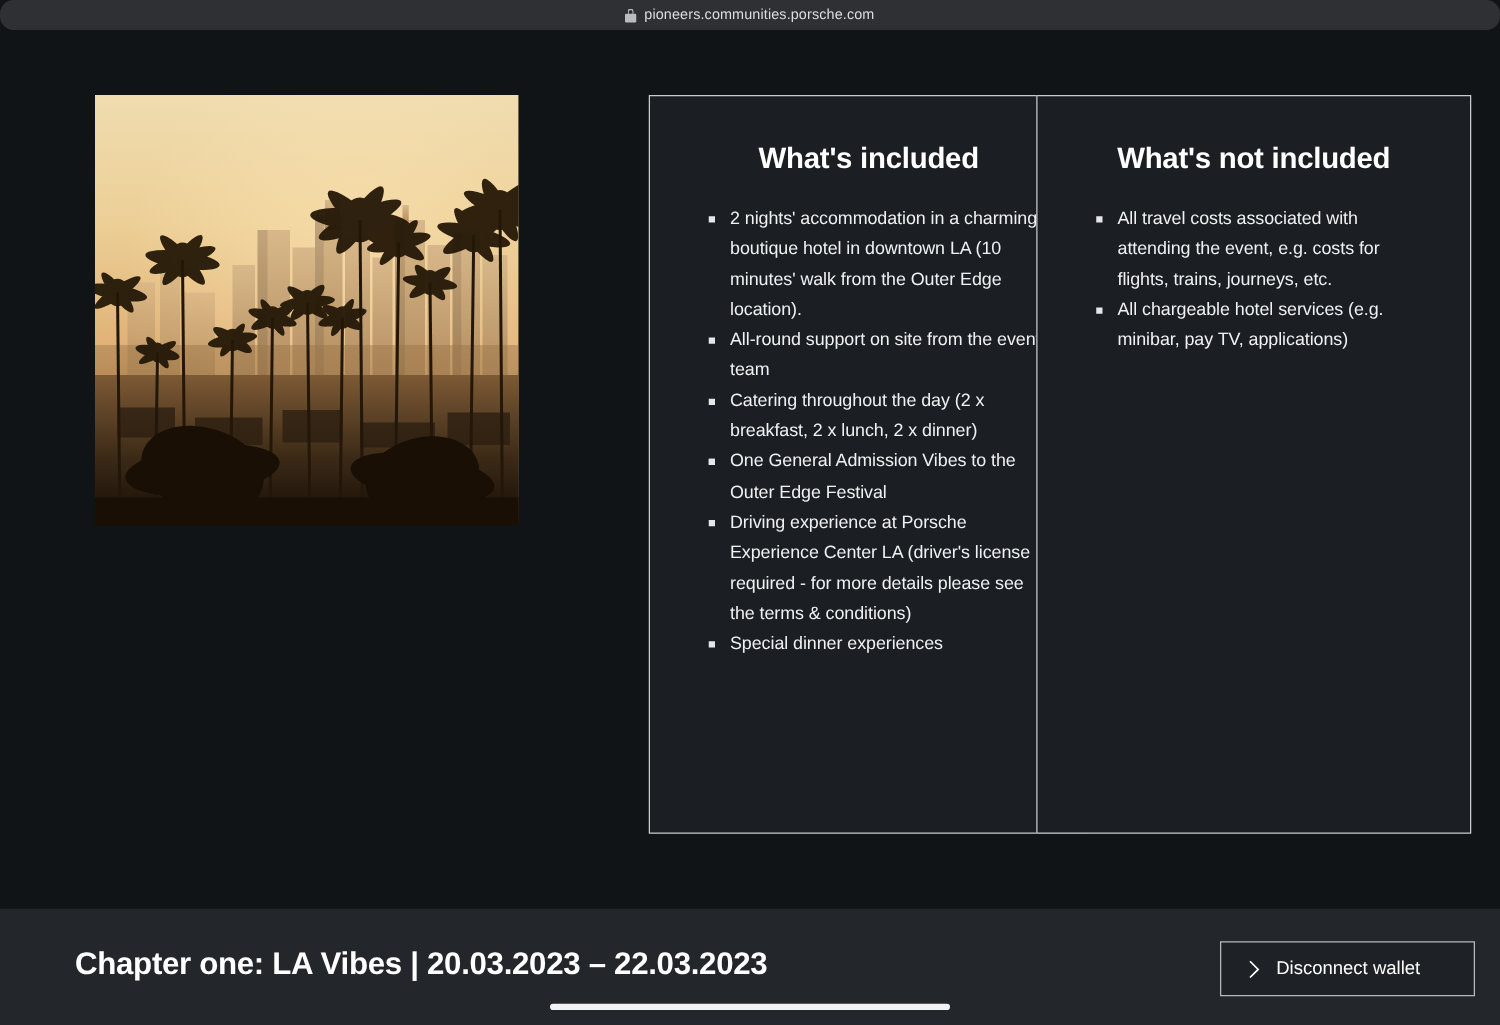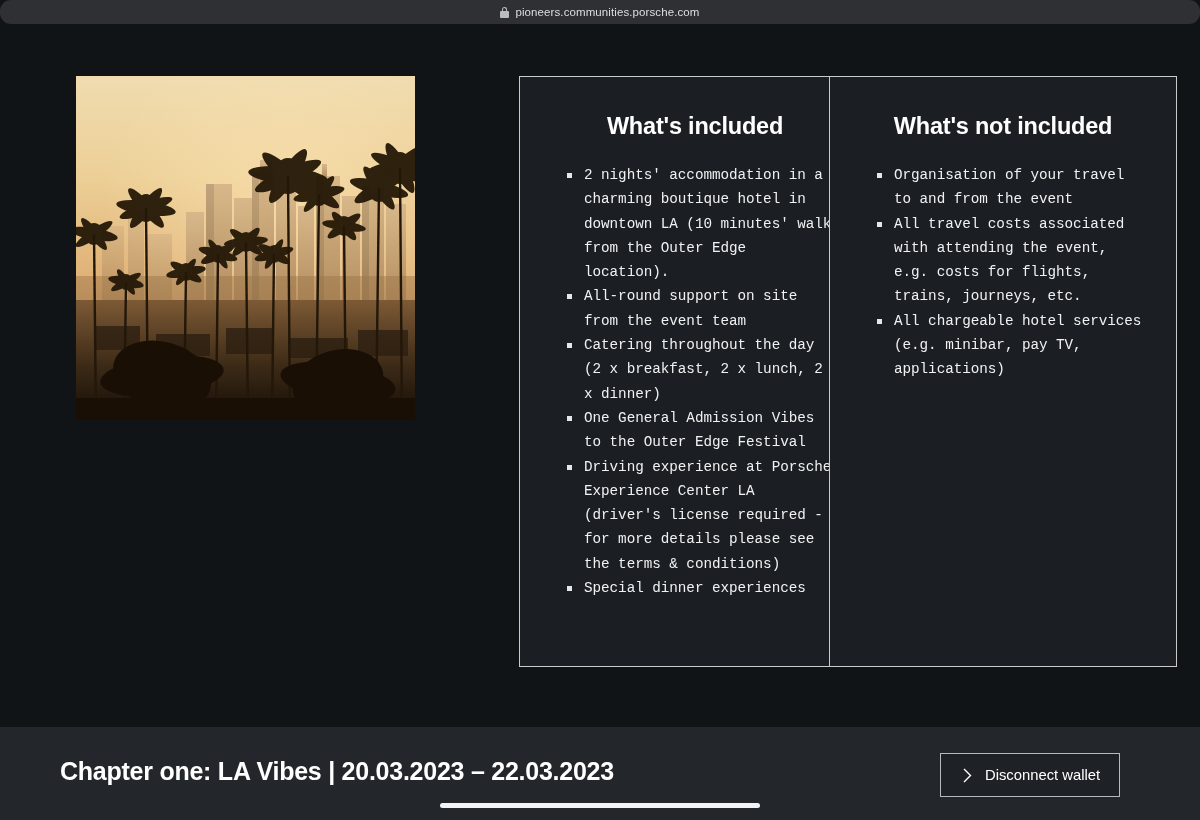--- a/index.html
+++ b/index.html
@@ -117,21 +117,20 @@
     font-weight: 700;
     text-align: center;
     letter-spacing: -0.2px;
     margin-bottom: 23px;
   }
 
   .panel ul {
     list-style: none;
     padding: 0;
     margin: 0;
-    font-family: Liberation Mono, monospace;
   }
   .panel li {
     position: relative;
     color: #f0f1f2;
     font-size: 14.3px;
     line-height: 24.3px;
     padding-left: 30px;
     letter-spacing: -0.05px;
   }
   .panel li .bullet {
@@ -177,22 +176,22 @@
     white-space: nowrap;
   }
   #btn-learn-more {
     left: 786px;
     width: 138px;
     background: #ffffff;
     color: #0d0f11;
     border: none;
   }
   #btn-disconnect-wallet {
-    left: 940px;
-    width: 180px;
+    left: 976px;
+    width: 204px;
     background: #1e2226;
     color: #ffffff;
     border: 1px solid #b6b9bd;
   }
   .chev {
     flex: 0 0 auto;
     width: 9px;
     height: 15px;
   }
   .chev svg { display: block; }
@@ -413,21 +412,20 @@
         <li><span class="bullet"></span></li>
         <li><span class="bullet"></span><span>One General Admission Vibes to the Outer Edge Festival</span></li>
         <li><span class="bullet"></span><span>Driving experience at Porsche Experience Center LA (driver's license required - for more details please see the terms &amp; conditions)</span></li>
         <li><span class="bullet"></span><span>Special dinner experiences</span></li>
       </ul>
     </div>
 
     <div class="panel" id="panel-not-included">
       <div class="panel-title">What's not included</div>
       <ul>
-        <li><span class="bullet"></span><span>Organisation of your travel to and from the event</span></li>
         <li><span class="bullet"></span><span>All travel costs associated with attending the event, e.g. costs for flights, trains, journeys, etc.</span></li>
         <li><span class="bullet"></span><span>All chargeable hotel services (e.g. minibar, pay TV, applications)</span></li>
       </ul>
     </div>
 
   </div>
 
   <div id="bottom-bar">
     <div id="chapter-title">Chapter one: LA Vibes | 20.03.2023 – 22.03.2023</div>
 

